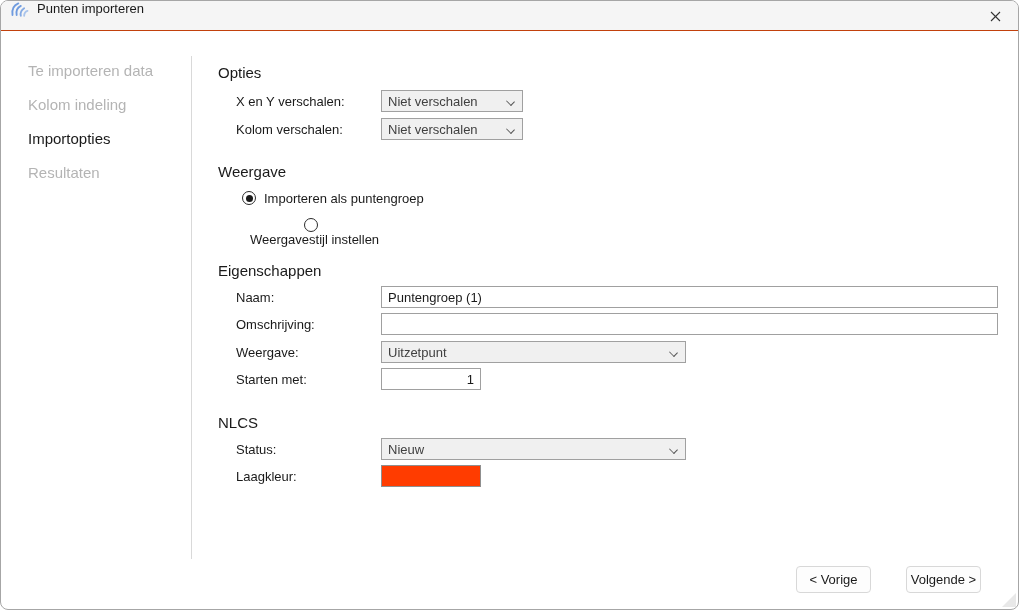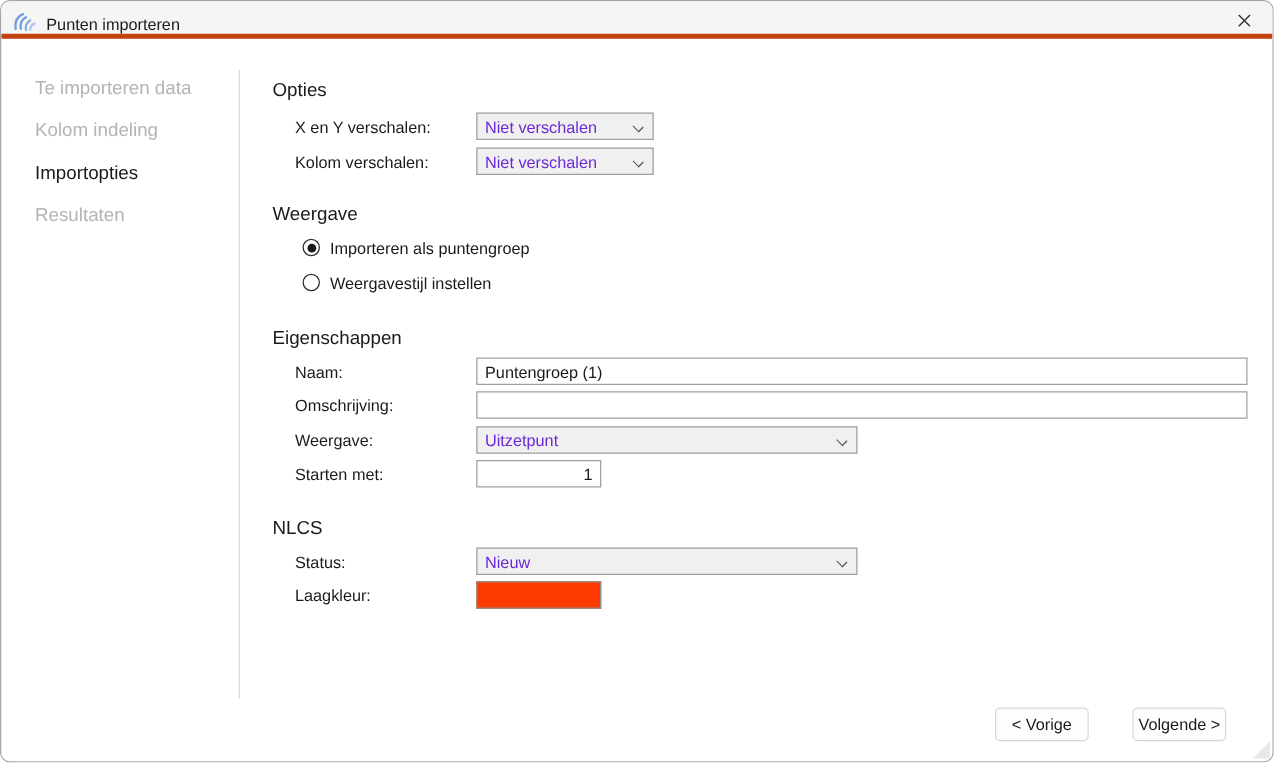--- a/index.html
+++ b/index.html
@@ -4,41 +4,41 @@
 <style>
   html,body{margin:0;padding:0;background:#fff;}
   *{box-sizing:border-box;font-family:"Liberation Sans","DejaVu Sans",sans-serif;}
   .window{
     position:relative;width:1019px;height:610px;background:#fff;
     border:1px solid #a6a6a6;border-radius:8px;overflow:hidden;
   }
   
   .titlebar{
     position:absolute;left:0;top:0;width:100%;height:30px;background:#f5f5f5;
-    border-bottom:4px solid #c2410c;display:flex;align-items:flex-end;
+    border-bottom:1px solid #c2410c;display:flex;align-items:flex-start;
   }
   .app-icon{margin-left:9px;width:20px;height:18px;display:flex;align-items:center;}
   .title-text{margin-left:7px;font-size:13px;color:#1a1a1a;}
   .close-btn{
     position:absolute;right:0;top:0;width:46px;height:30px;display:flex;
     align-items:center;justify-content:center;cursor:default;
   }
   
   .sidebar{position:absolute;left:0;top:30px;width:190px;padding:30px 0 0 27px;}
   .step{font-size:15px;color:#b4b4b4;margin-bottom:15px;line-height:19px;}
   .step.active{color:#1a1a1a;}
   .divider{position:absolute;left:190px;top:55px;width:1px;height:503px;background:#d9d9d9;}
   
   .heading{position:absolute;left:217px;font-size:15px;color:#1a1a1a;line-height:20px;}
   .row{position:absolute;left:235px;height:22px;display:flex;align-items:center;}
   .row .lbl{width:145px;font-size:13px;color:#1a1a1a;flex:0 0 145px;}
   .combo{
     height:22px;background:#f0f0f0;border:1px solid #a0a0a0;
     display:flex;align-items:center;position:relative;
-    font-size:13px;color:#6d28d9;padding:0 22px 0 6px;
+    font-size:13px;color:#404040;padding:0 22px 0 6px;
   }
   .combo .chev{
     position:absolute;right:8px;top:7px;width:7px;height:7px;
     border-right:1px solid #555;border-bottom:1px solid #555;
     transform:rotate(45deg) scale(1,0.8);
   }
   .combo.w142{width:142px;}
   .combo.w305{width:305px;}
   .tinput{
     height:22px;background:#fff;border:1px solid #a0a0a0;font-size:13px;
@@ -116,21 +116,21 @@
     </div>
   </div>
 
   <div class="heading" style="top:161px;">Weergave</div>
 
   <div class="radio-row" style="top:189px;">
     <span class="radio checked"></span>
     <span class="radio-lbl">Importeren als puntengroep</span>
   </div>
 
-  <div class="radio-row" style="top:217px;">
+  <div class="radio-row" style="top:217px;flex-direction:column;">
     <span class="radio"></span>
     <span class="radio-lbl">Weergavestijl instellen</span>
   </div>
 
   <div class="heading" style="top:260px;">Eigenschappen</div>
 
   <div class="row" style="top:285px;">
     <span class="lbl">Naam:</span>
     <input class="tinput w617" type="text" value="Puntengroep (1)" style="">
   </div>

